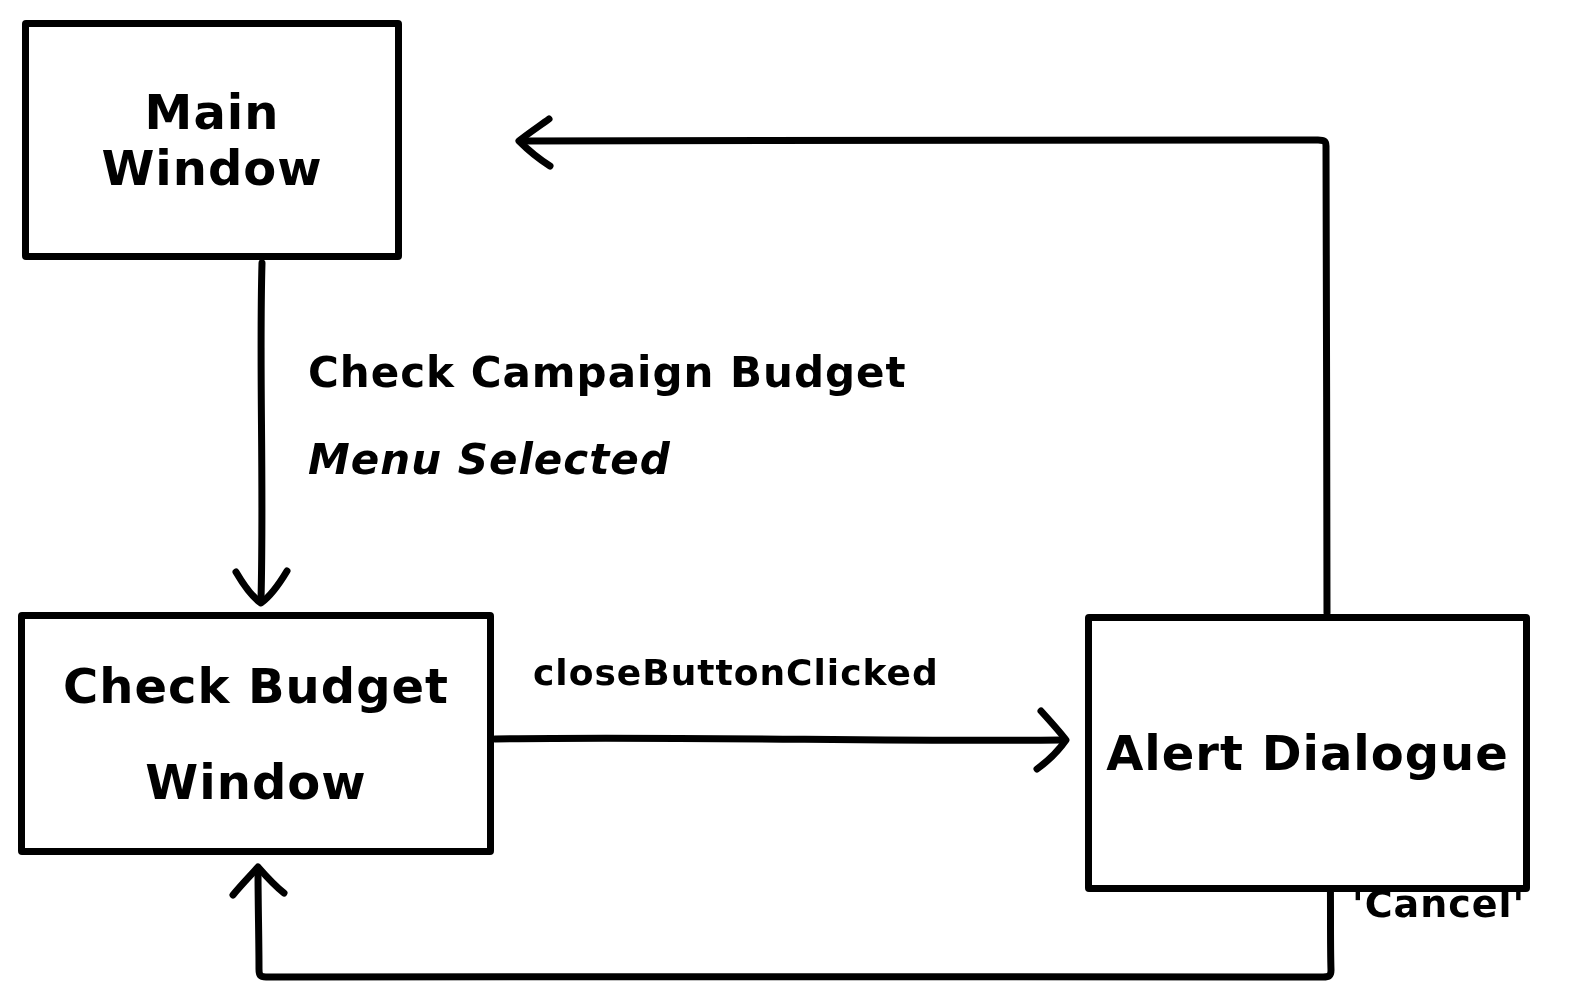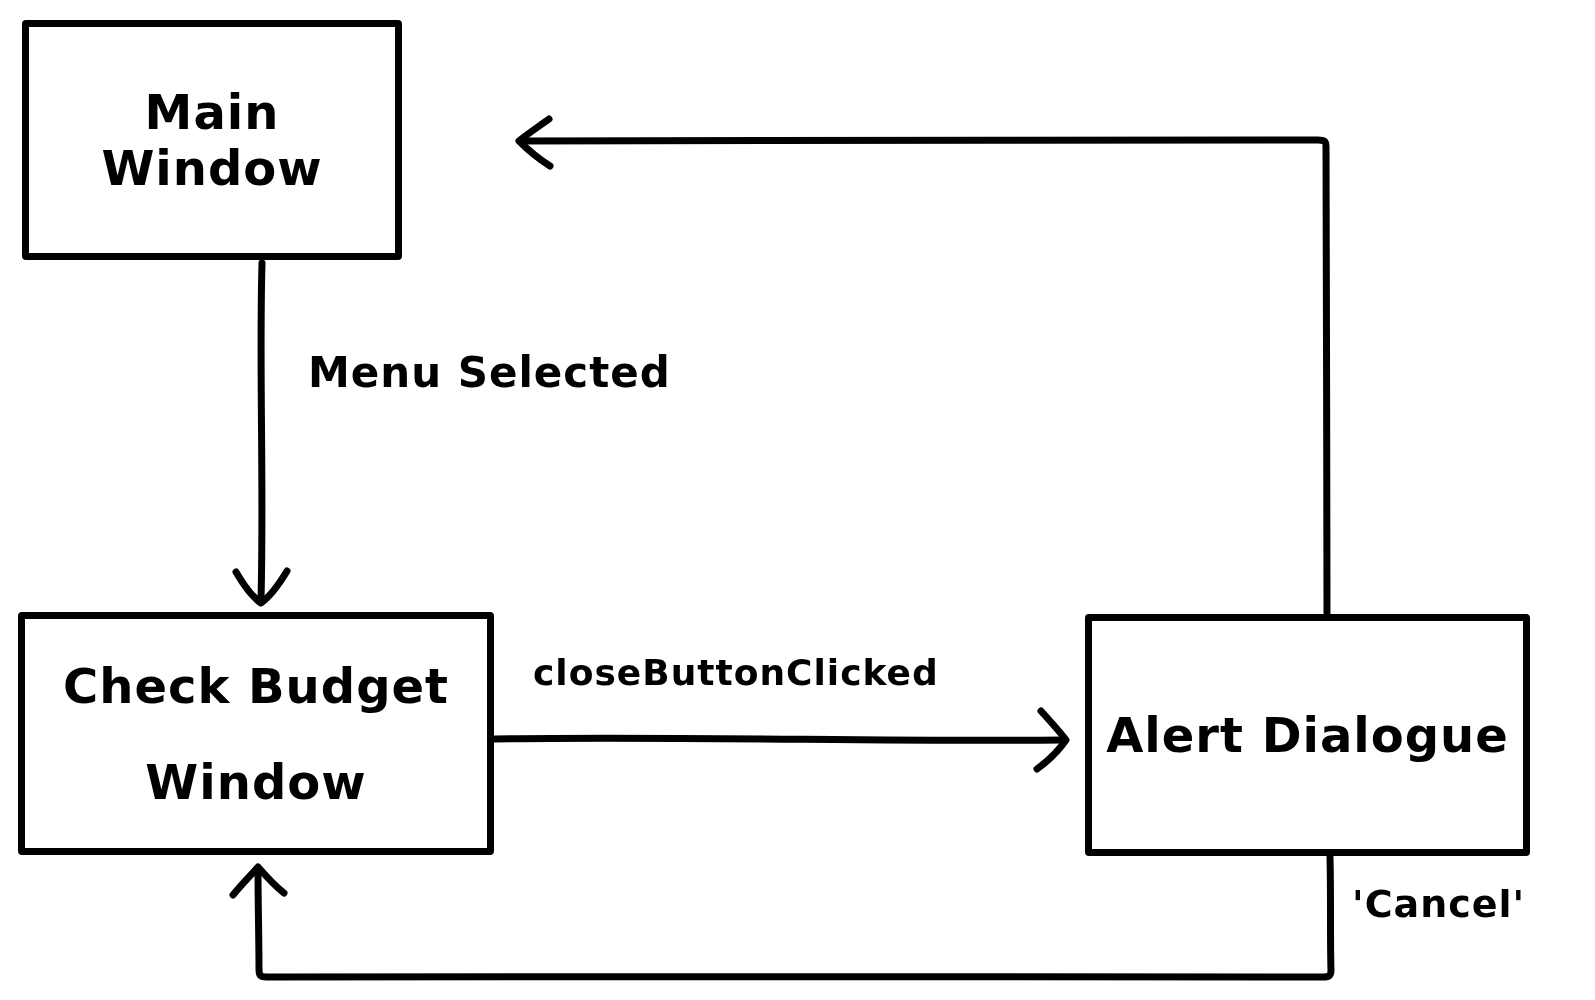--- a/index.html
+++ b/index.html
@@ -38,21 +38,21 @@
     display: flex;
     align-items: center;
     justify-content: center;
     text-align: center;
     font-size: 48px;
     font-weight: bold;
     letter-spacing: 1px;
   }
   .node-main    { left: 22px;   top: 20px;  width: 380px; height: 240px; }
   .node-check   { left: 18px;   top: 612px; width: 476px; height: 243px; }
-  .node-alert   { left: 1085px; top: 614px; width: 445px; height: 242px; justify-content: center; }
+  .node-alert   { left: 1085px; top: 614px; width: 445px; height: 278px; justify-content: center; }
   .stack span { display: block; }
   .stack span + span { margin-top: 40px; }
   .edge-label {
     position: absolute;
     font-weight: bold;
     white-space: nowrap;
     letter-spacing: 1px;
   }
   .label-menu { left: 308px; top: 348px; font-size: 42px; }
   .label-menu span { display: block; }
@@ -98,20 +98,21 @@
       <span>Check Budget</span>
       <span>Window</span>
     </div>
   </div>
 
   <div class="node node-alert">
     <span>Alert Dialogue</span>
   </div>
 
   <div class="edge-label label-menu">
+    <span>Check Campaign Budget</span>
     <span>Menu Selected</span>
   </div>
 
   <div class="edge-label label-close">closeButtonClicked</div>
 
 
   <div class="edge-label label-cancel">'Cancel'</div>
 
 </div>
 

